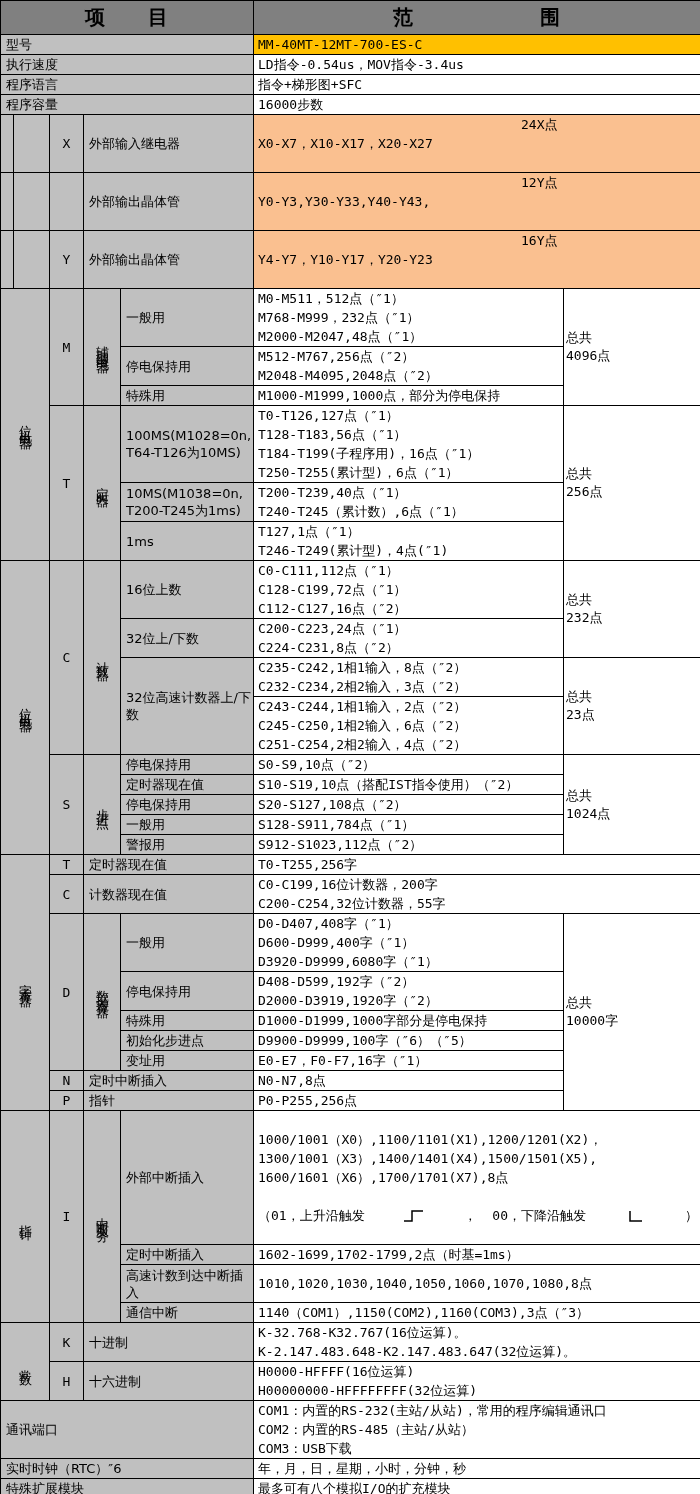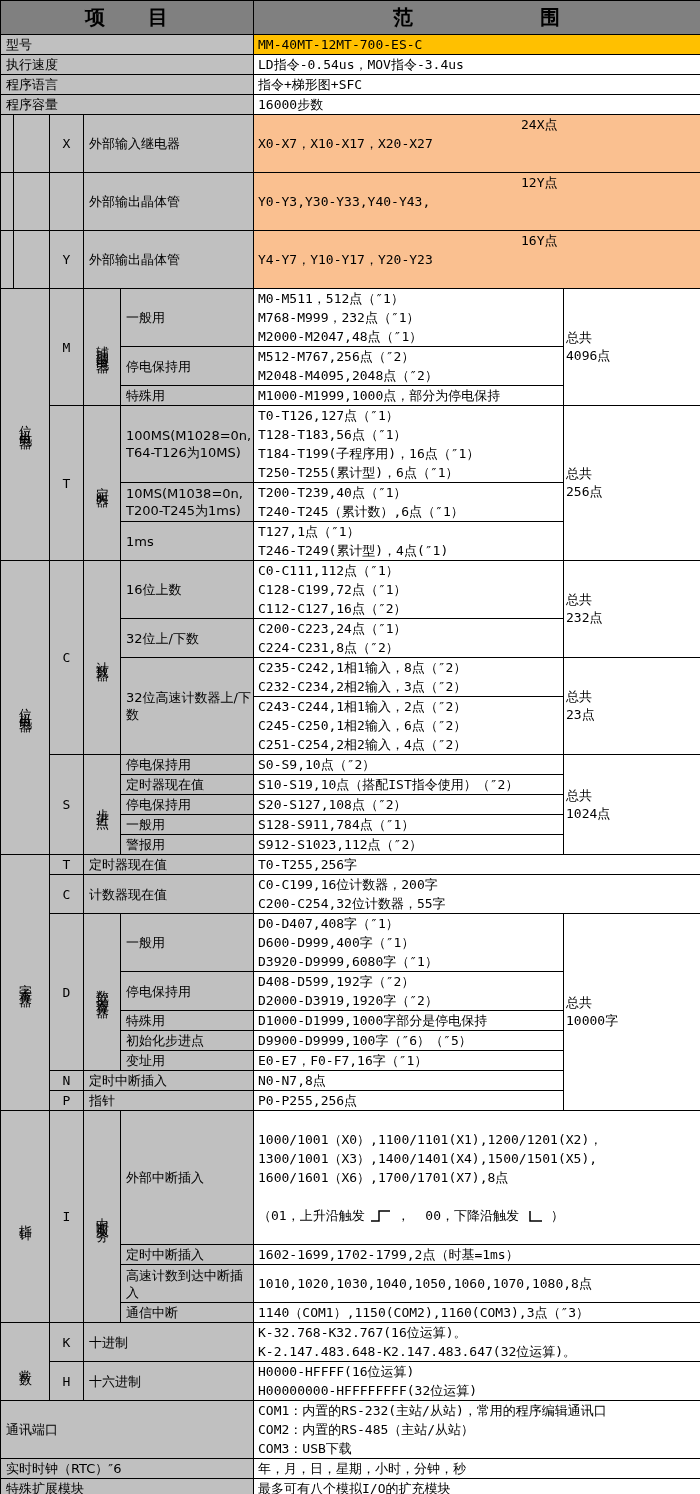--- a/index.html
+++ b/index.html
@@ -11,21 +11,21 @@
   .letter{background:#C0C0C0;font-size:13px;text-align:center;font-family:"DejaVu Sans Mono","DejaVu Sans",monospace;}
   .sec,.group{background:#C0C0C0;text-align:center;}
   .sec span,.group span{writing-mode:vertical-rl;text-orientation:upright;font-size:13px;letter-spacing:4px;display:inline-block;}
   .val{font-size:13px;line-height:19px;white-space:pre-line;font-family:"DejaVu Sans Mono","DejaVu Sans",monospace;vertical-align:middle;padding-left:4px;}
   .vtop{vertical-align:top;}
   .total{font-size:13px;line-height:18px;text-align:left;white-space:pre-line;font-family:"DejaVu Sans Mono","DejaVu Sans",monospace;}
   .model{background:#FFC000;}
   .io-val{background:#FAC090;position:relative;}
   .io-val .points{position:absolute;left:267px;top:0;line-height:19px;}
   .h19{height:19px;} .h38{height:38px;} .h57{height:57px;} .h76{height:76px;}
-  .wave-line{display:flex;align-items:center;gap:5px;white-space:pre;line-height:19px;}
+  .wave-line{display:flex;align-items:center;gap:5px;white-space:pre;line-height:19px;justify-content:space-between;}
   .wave-line svg{display:block;}
 </style>
 </head>
 <body>
 
 <table>
   <colgroup>
     <col style="width:13px">
       <col style="width:36px">
       <col style="width:34px">

